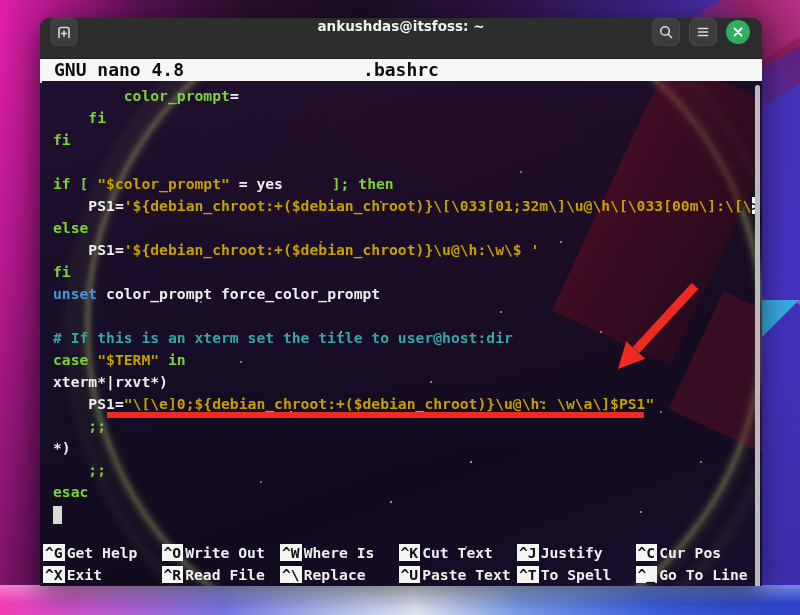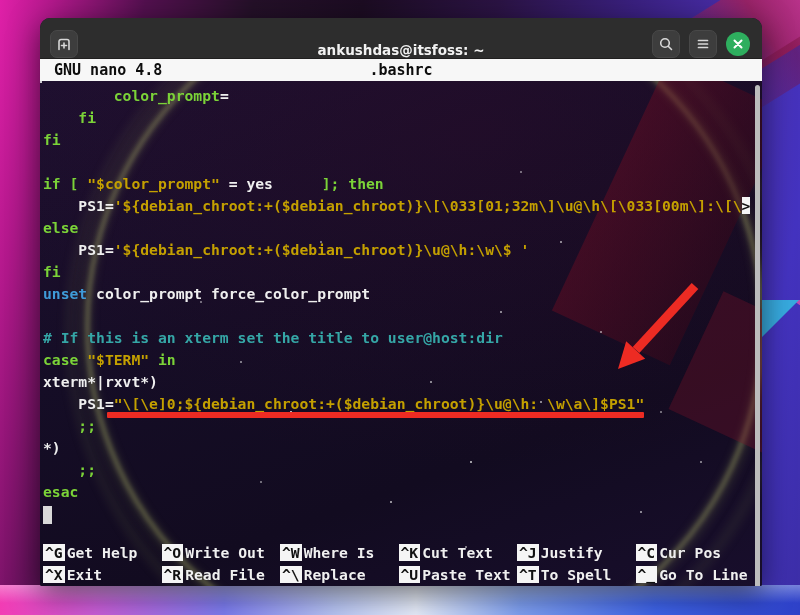--- a/index.html
+++ b/index.html
@@ -25,35 +25,35 @@
   .wp-floor::after{content:"";position:absolute;inset:0;
     background:linear-gradient(to bottom,rgba(255,255,255,.35),rgba(255,255,255,0) 60%);}
 
   
   .window{position:absolute;left:40px;top:18px;width:722px;height:568px;
     border-radius:10px 10px 2px 2px;box-shadow:0 8px 30px rgba(0,0,0,.55);
     overflow:hidden;background:#17102b;}
 
   
   .titlebar{position:relative;height:40px;background:#2d2d2d;
-    border-bottom:1px solid #201f1f;display:flex;align-items:flex-end;}
+    border-bottom:1px solid #201f1f;display:flex;align-items:flex-start;}
   .tb-btn{width:28px;height:28px;border-radius:7px;background:#3d3d3d;
     border:1px solid #484848;display:flex;align-items:center;justify-content:center;
     box-sizing:border-box;}
   .tb-newtab{margin-left:10px;}
   .tb-title{position:absolute;left:0;right:0;text-align:center;color:#f2f2f2;
     font-weight:bold;font-size:13.5px;pointer-events:none;}
   .tb-right{margin-left:auto;display:flex;align-items:center;gap:9px;margin-right:12px;}
   .tb-close{width:24px;height:24px;border-radius:50%;background:#2eae5e;border:none;
     display:flex;align-items:center;justify-content:center;}
   .tb-btn svg,.tb-close svg{display:block;}
 
   
   .nanobar{position:relative;height:22px;background:#f7f7f7;color:#0d0d0d;
-    font-family:"DejaVu Sans Mono",monospace;font-weight:bold;font-size:15px;
+    font-family:"DejaVu Sans Mono",monospace;font-weight:bold;font-size:18px;
     line-height:22px;}
   .nano-app{position:absolute;left:14px;}
   .nano-file{position:absolute;left:0;right:0;text-align:center;}
 
   
   .term{position:relative;height:506px;background:
     radial-gradient(130% 110% at 60% 10%,rgba(60,10,40,.25),rgba(0,0,0,0) 60%),
     linear-gradient(160deg,#1d1030 0%,#150d26 40%,#120b20 70%,#180e2c 100%);
     font-family:"DejaVu Sans Mono",monospace;font-weight:bold;font-size:14.7px;
     overflow:hidden;}
@@ -71,21 +71,21 @@
     300px 250px rgba(255,255,255,.6),500px 320px rgba(255,255,255,.5),
     430px 380px rgba(255,255,255,.6),520px 160px rgba(255,255,255,.5),
     350px 420px rgba(255,255,255,.55),600px 430px rgba(255,255,255,.5),
     200px 280px rgba(255,255,255,.45),460px 230px rgba(255,255,255,.5),
     280px 160px rgba(255,255,255,.4),560px 250px rgba(255,255,255,.45),
     620px 330px rgba(255,255,255,.4),160px 220px rgba(255,255,255,.4),
     340px 120px rgba(255,255,255,.45),480px 90px rgba(255,255,255,.4),
     660px 380px rgba(255,255,255,.45),220px 400px rgba(255,255,255,.4),
     305px 470px rgba(255,255,255,.4),425px 465px rgba(255,255,255,.45);}
 
-  .lines{position:relative;padding:4px 0 0 3px;z-index:2;}
+  .lines{position:relative;padding:4px 0 0 13px;z-index:2;}
   .tline{height:22px;line-height:22px;white-space:pre;}
   .inv{background:#f5f5f5;color:#111;}
   .cursor{display:inline-block;width:9px;height:18px;background:#d9d9d9;
     vertical-align:middle;}
 
   .underline{position:absolute;left:67px;top:331px;width:537px;height:6px;
     background:#ed2b23;z-index:4;border-radius:1px;}
   .arrow-svg{position:absolute;left:0;top:0;z-index:5;pointer-events:none;}
 
   .scrollbar{position:absolute;right:2px;top:4px;width:5px;height:512px;

